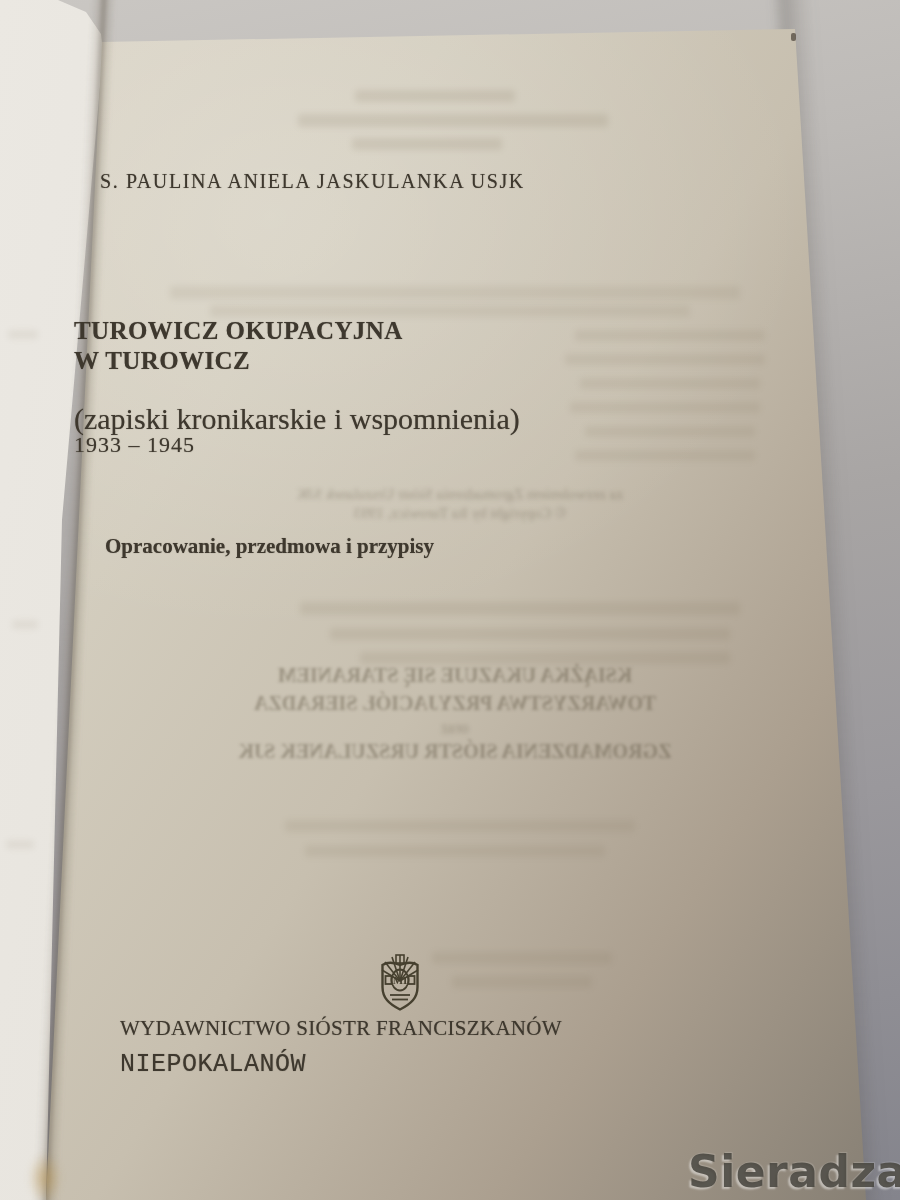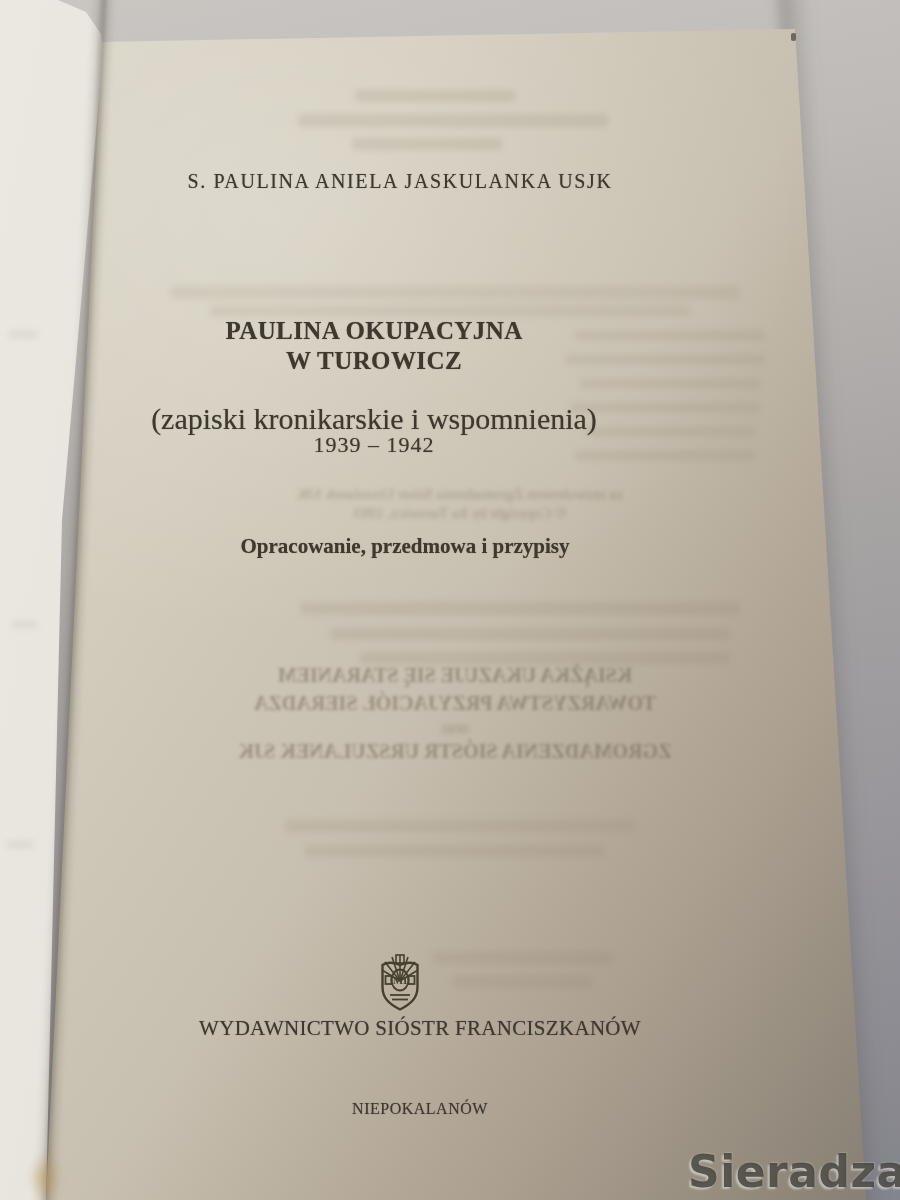--- a/index.html
+++ b/index.html
@@ -38,31 +38,31 @@
     clip-path:polygon(102px 42px,795px 29px,866px 1200px,46px 1200px);
     background:linear-gradient(94deg,rgba(105,94,78,0.30) 0%,rgba(105,94,78,0.10) 4%,rgba(105,94,78,0) 9%);
   }
   
   .gutter-line{
     position:absolute;left:61px;top:-50px;width:26px;height:1320px;
     transform:rotate(2.76deg);
     background:linear-gradient(90deg,rgba(90,80,64,0) 0%,rgba(90,80,64,0.12) 30%,rgba(80,70,55,0.40) 52%,rgba(90,80,64,0.14) 72%,rgba(90,80,64,0) 100%);
     filter:blur(1.5px);
   }
-  .txt{position:absolute;color:#3e382e;text-align:center;
+  .txt{position:absolute;color:#3e382e;
        text-shadow:0 0 1px rgba(62,56,46,0.55);}
   .author{left:100px;top:170px;width:600px;font-size:20px;letter-spacing:1.6px;}
   .title{left:74px;top:316px;width:600px;font-size:25px;font-weight:bold;
          letter-spacing:0.4px;line-height:30px;}
   .subtitle{left:74px;top:402px;width:600px;font-size:30px;}
   .years{left:74px;top:432px;width:600px;font-size:22px;letter-spacing:1px;}
   .editor-role{left:105px;top:534px;width:600px;font-size:21px;font-weight:bold;}
   .editor-name{left:105px;top:565px;width:600px;font-size:22px;letter-spacing:1px;}
   .imprint1{left:120px;top:1016px;width:600px;font-size:21px;letter-spacing:0.3px;}
-  .imprint2{left:120px;top:1100px;width:600px;font-size:16px;letter-spacing:0.5px;}
+  .imprint2{left:120px;top:1050px;width:600px;font-size:25px;letter-spacing:0.5px;font-family:Liberation Mono, monospace;}
   .logo{position:absolute;left:377px;top:953px;width:46px;height:58px;}
   
   .st-bar{position:absolute;background:#84775f;filter:blur(3px);
           opacity:0.16;border-radius:3px;}
   .st-text{position:absolute;transform:scaleX(-1);filter:blur(2px);
            color:rgba(92,82,64,0.38);text-align:center;
            font-family:"Liberation Serif",serif;}
   .st-bold{font-weight:bold;filter:blur(1.8px);color:rgba(88,78,60,0.42);}
   .stain{position:absolute;left:28px;top:1152px;width:34px;height:52px;
          background:radial-gradient(closest-side,rgba(186,148,78,0.55),rgba(186,148,78,0));
@@ -112,25 +112,25 @@
   <div class="st-text" style="left:210px;top:486px;width:500px;font-size:15px">za zezwoleniem Zgromadzenia Sióstr Urszulanek SJK</div>
   <div class="st-text" style="left:250px;top:505px;width:420px;font-size:15px">© Copyright by Ita Turowicz, 1993</div>
   <div class="st-text st-bold" style="left:195px;top:664px;width:520px;font-size:20px">KSIĄŻKA UKAZUJE SIĘ STARANIEM</div>
   <div class="st-text st-bold" style="left:180px;top:692px;width:550px;font-size:20px">TOWARZYSTWA PRZYJACIÓŁ SIERADZA</div>
   <div class="st-text" style="left:330px;top:719px;width:250px;font-size:16px">oraz</div>
   <div class="st-text st-bold" style="left:150px;top:740px;width:610px;font-size:20px">ZGROMADZENIA SIÓSTR URSZULANEK SJK</div>
 
   <div class="txt author">S. PAULINA ANIELA JASKULANKA USJK</div>
 
   <div class="txt title">
-    <div>PAULINA OKUPACYJNA</div>
+    <div>TUROWICZ OKUPACYJNA</div>
     <div>W TUROWICZ</div>
   </div>
   <div class="txt subtitle">(zapiski kronikarskie i wspomnienia)</div>
-  <div class="txt years">1939 – 1942</div>
+  <div class="txt years">1933 – 1945</div>
 
   <div class="txt editor-role">Opracowanie, przedmowa i przypisy</div>
 
   <svg class="logo" viewBox="0 0 46 58">
     <g stroke="#46402f" fill="none" stroke-width="1.6">
       <path d="M23 28 L5 17"></path>
         <path d="M23 28 L8 9"></path>
         <path d="M23 28 L15 4"></path>
       <path d="M23 28 L23 2"></path>
         <path d="M23 28 L31 4"></path>

